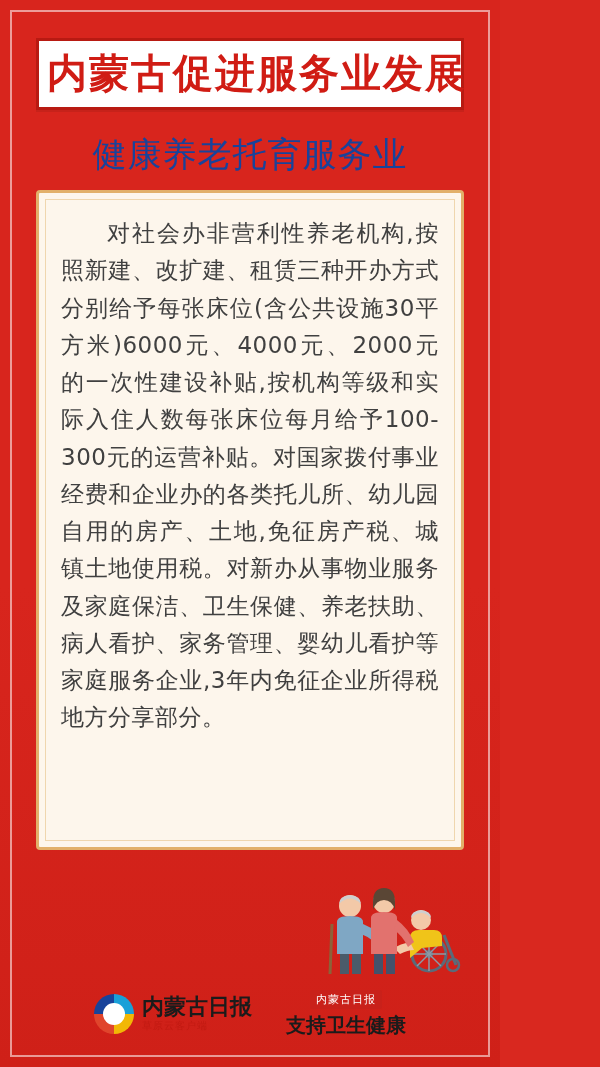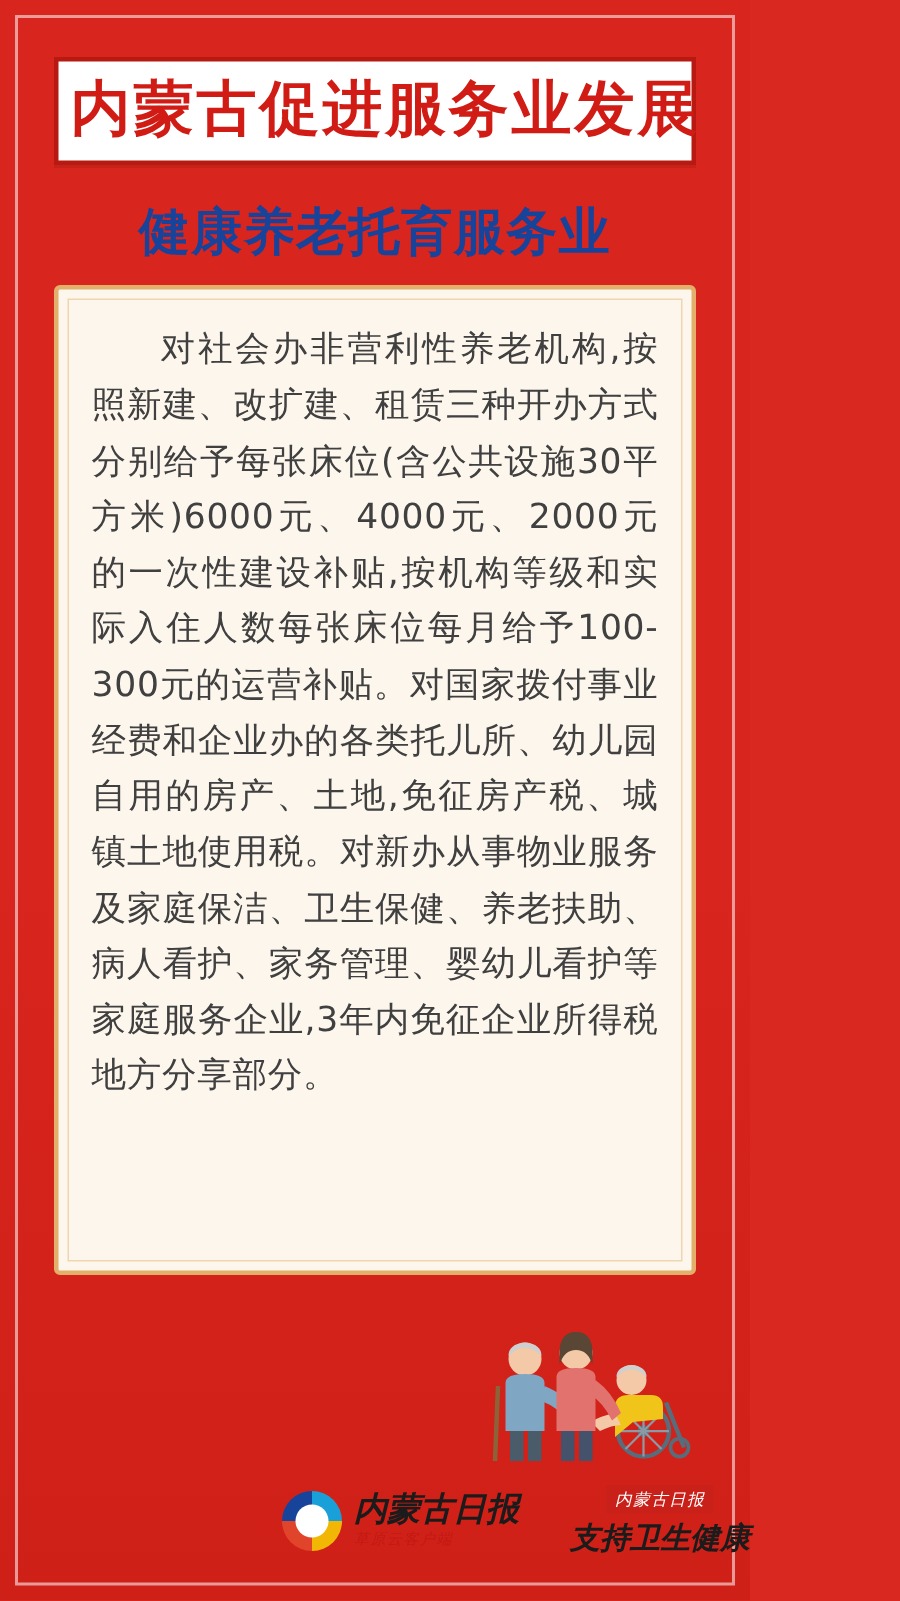--- a/index.html
+++ b/index.html
@@ -49,21 +49,21 @@
     line-height: 1.1;
     white-space: nowrap;
   }
   .subtitle-wrap {
     margin: 22px 18px 10px 18px;
     text-align: center;
   }
   .subtitle {
     font-family: "DejaVu Sans", "Liberation Sans", sans-serif;
     font-size: 34px;
-    font-weight: bold;
+    font-weight: normal;
     color: #18439b;
     letter-spacing: 1px;
     white-space: nowrap;
   }
   .card {
     position: relative;
     margin: 12px 18px 0 18px;
     background: #fdf6ec;
     border: 3px solid #e2b06a;
     border-radius: 4px;
@@ -97,24 +97,23 @@
   .footer {
     position: absolute;
     left: 0;
     right: 0;
     bottom: 18px;
     height: 70px;
   }
   .logos {
     display: flex;
     align-items: center;
-    justify-content: flex-end;
+    justify-content: center;
     gap: 34px;
     height: 70px;
-    font-style: italic;
   }
   .logo-a {
     display: flex;
     align-items: center;
     gap: 8px;
   }
   .logo-mark {
     width: 40px;
     height: 40px;
     border-radius: 50%;

